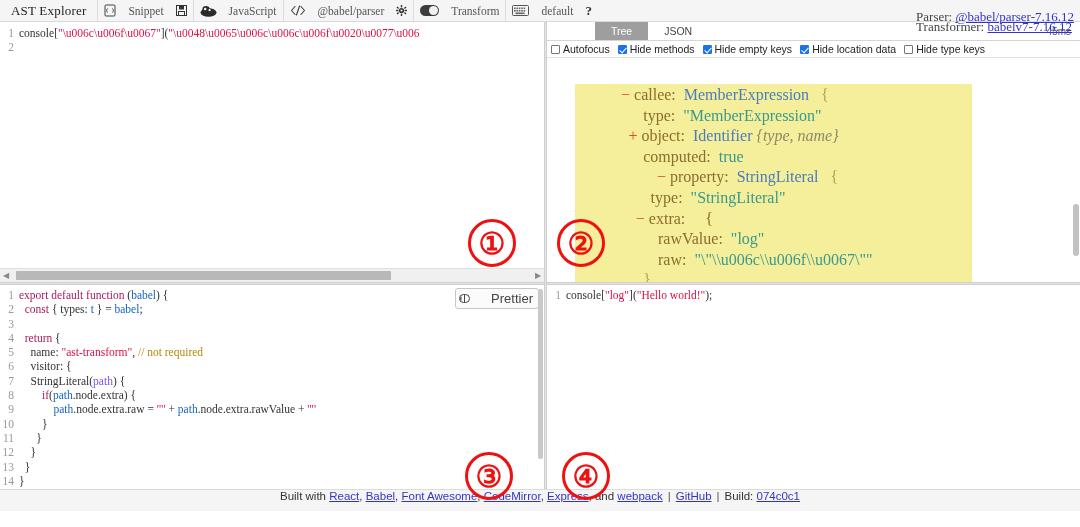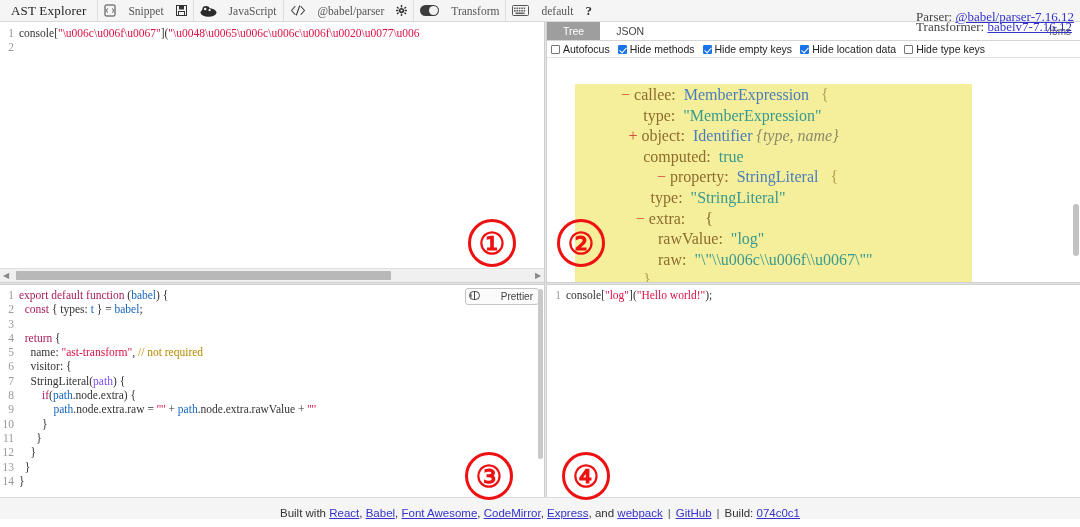--- a/index.html
+++ b/index.html
@@ -98,21 +98,21 @@
     position: absolute; left: 4px; top: 0; width: 375px; height: 9px;
     background: #b8b8b8; border-radius: 1px;
   }
 
   
   #pane-transform { left: 0; top: 285px; width: 544px; height: 220px; }
   #transform-scroll { padding: 3px 0 0 0; }
   .prettier-btn {
     position: absolute; right: 5px; top: 3px;
     background: #fbfbfb; border: 1px solid #c6c6c6; border-radius: 3px;
-    font-size: 10px; color: #444; padding: 2px 5px 2px 3px;
+    font-size: 13px; color: #444; padding: 2px 5px 2px 3px;
     display: flex; align-items: flex-end; gap: 21px;
     font-family: "Liberation Sans", sans-serif;
   }
   .vscroll {
     position: absolute; right: 0; top: 0; width: 7px; height: 100%;
     background: transparent;
   }
   .vscroll i {
     position: absolute; right: 1px; width: 5px; background: #c9c9c9; border-radius: 3px;
   }
@@ -121,21 +121,21 @@
   #pane-ast { left: 547px; top: 22px; width: 533px; height: 260px; }
   .ast-tabs {
     display: flex; align-items: stretch; height: 19px;
     border-bottom: 1px solid #d5d5d5; background: #fff;
     font-family: "Liberation Sans", sans-serif;
   }
   .ast-tab {
     padding: 0 16px; display: flex; align-items: center;
     font-size: 10.5px; color: #444;
   }
-  .ast-tab.active { background: #9e9e9e; color: #fff; }
+  .ast-tab.active { background: #9e9e9e; color: #fff; margin-left: 48px; }
   .ast-time {
     margin-left: auto; display: flex; align-items: center;
     padding-right: 9px; font-size: 10px; color: #555;
   }
   .ast-opts {
     display: flex; align-items: center; gap: 8px; height: 17px;
     padding-left: 4px; font-size: 10.5px; color: #222;
     border-bottom: 1px solid #e2e2e2; background: #fff;
     font-family: "Liberation Sans", sans-serif;
   }
@@ -175,23 +175,23 @@
     position: absolute; right: 0; top: 120px; width: 6px; height: 52px;
     background: #c2c2c2; border-radius: 3px;
   }
 
   
   #pane-output { left: 547px; top: 285px; width: 533px; height: 220px; }
   #output-scroll { padding: 3px 0 0 0; }
 
   
   .footer {
-    position: absolute; left: 0; bottom: 8px; width: 1080px; height: 22px;
+    position: absolute; left: 0; bottom: 16px; width: 1080px; height: 22px;
     background: #f5f5f5; border-top: 1px solid #dcdcdc;
-    display: flex; align-items: flex-end; justify-content: center;
+    display: flex; align-items: flex-start; justify-content: center;
     font-family: "Liberation Sans", sans-serif; font-size: 11.5px; color: #333;
   }
   .footer a { color: #3333cc; text-decoration: underline; }
   .footer .sep { margin: 0 5px; color: #555; }
 
   
   .annot {
     position: absolute; width: 48px; height: 48px; border-radius: 50%;
     border: 3.5px solid #ee1111; color: #ee1111;
     display: flex; align-items: center; justify-content: center;

